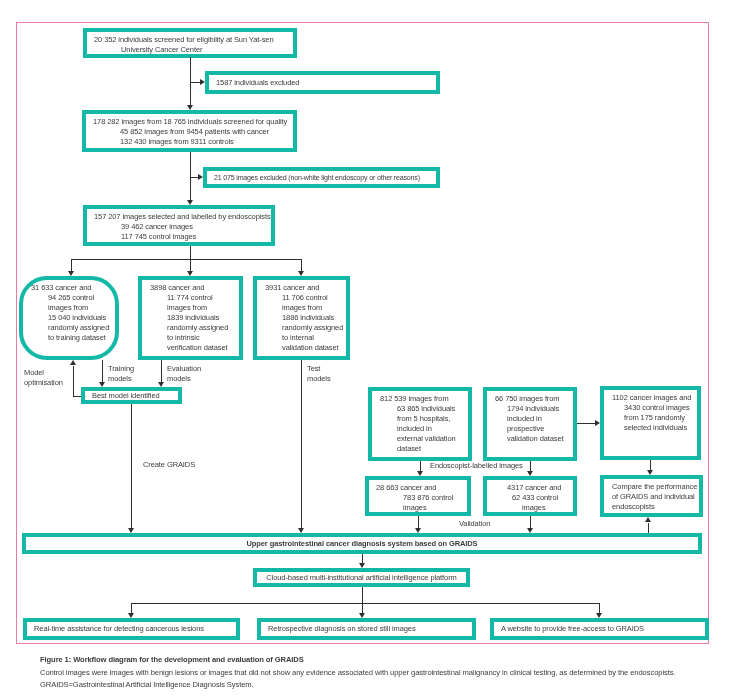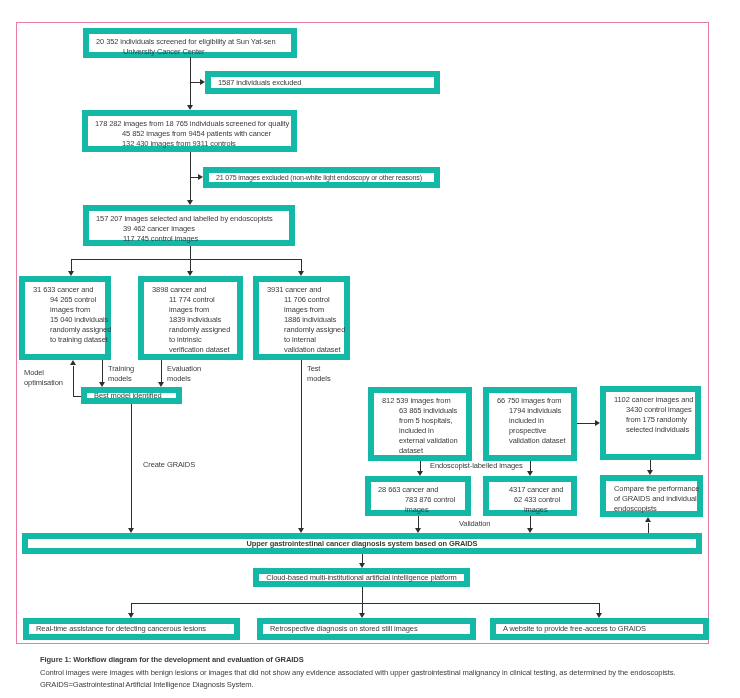--- a/index.html
+++ b/index.html
@@ -1,20 +1,20 @@
 <!DOCTYPE html>
 <html><head>
 <meta charset="utf-8">
 <style>
   html,body{margin:0;padding:0;background:#ffffff;}
   #page{position:relative;width:740px;height:698px;background:#ffffff;
         font-family:"Liberation Sans",sans-serif;color:#3c3c3c;}
   #frame{position:absolute;left:16px;top:22px;width:691px;height:620px;
          border:1.5px solid #e87ca4;background:#ffffff;}
-  .bx{position:absolute;border:6px solid #14b8a6;background:#ffffff;
+  .bx{position:absolute;border:4px solid #14b8a6;background:#ffffff;
       font-size:7.5px;line-height:10px;letter-spacing:-0.1px;
       padding:3px 3px 0 7px;box-sizing:border-box;color:#3c3c3c;}
   .bx.center{display:flex;align-items:center;justify-content:center;text-align:center;padding:0 2px;}
   .bx.vcenter{display:flex;align-items:center;padding:0 0 0 7px;}
   .bold{font-weight:bold;}
   .ln{white-space:nowrap;}
   .i1{padding-left:12px;}
   .i2{padding-left:17px;}
   .i3{padding-left:27px;}
   .tight{font-size:7.1px;letter-spacing:-0.2px;}
@@ -48,27 +48,27 @@
   <div class="bx" style="left:82px;top:110px;width:215px;height:42px;">
     <div class="ln">178 282 images from 18 765 individuals screened for quality</div>
     <div class="ln i3">45 852 images from 9454 patients with cancer</div>
     <div class="ln i3">132 430 images from 9311 controls</div>
   </div>
 
   <div class="bx vcenter" style="left:203px;top:167px;width:237px;height:21px;">
     <div class="ln tight">21 075 images excluded (non-white light endoscopy or other reasons)</div>
   </div>
 
-  <div class="bx" style="left:83px;top:205px;width:212px;height:41px;">
+  <div class="bx" style="left:83px;top:205px;width:192px;height:41px;">
     <div class="ln">157 207 images selected and labelled by endoscopists</div>
     <div class="ln i3">39 462 cancer images</div>
     <div class="ln i3">117 745 control images</div>
   </div>
 
-  <div class="bx" style="left:19px;top:276px;width:92px;height:84px;padding-left:8px;">
+  <div class="bx" style="left:19px;top:276px;width:100px;height:84px;padding-left:8px;border-radius:28px;">
     <div class="ln">31 633 cancer and</div>
     <div class="ln i2">94 265 control</div>
     <div class="ln i2">images from</div>
     <div class="ln i2">15 040 individuals</div>
     <div class="ln i2">randomly assigned</div>
     <div class="ln i2">to training dataset</div>
   </div>
 
   <div class="bx" style="left:138px;top:276px;width:105px;height:84px;padding-left:8px;">
     <div class="ln">3898 cancer and</div>

